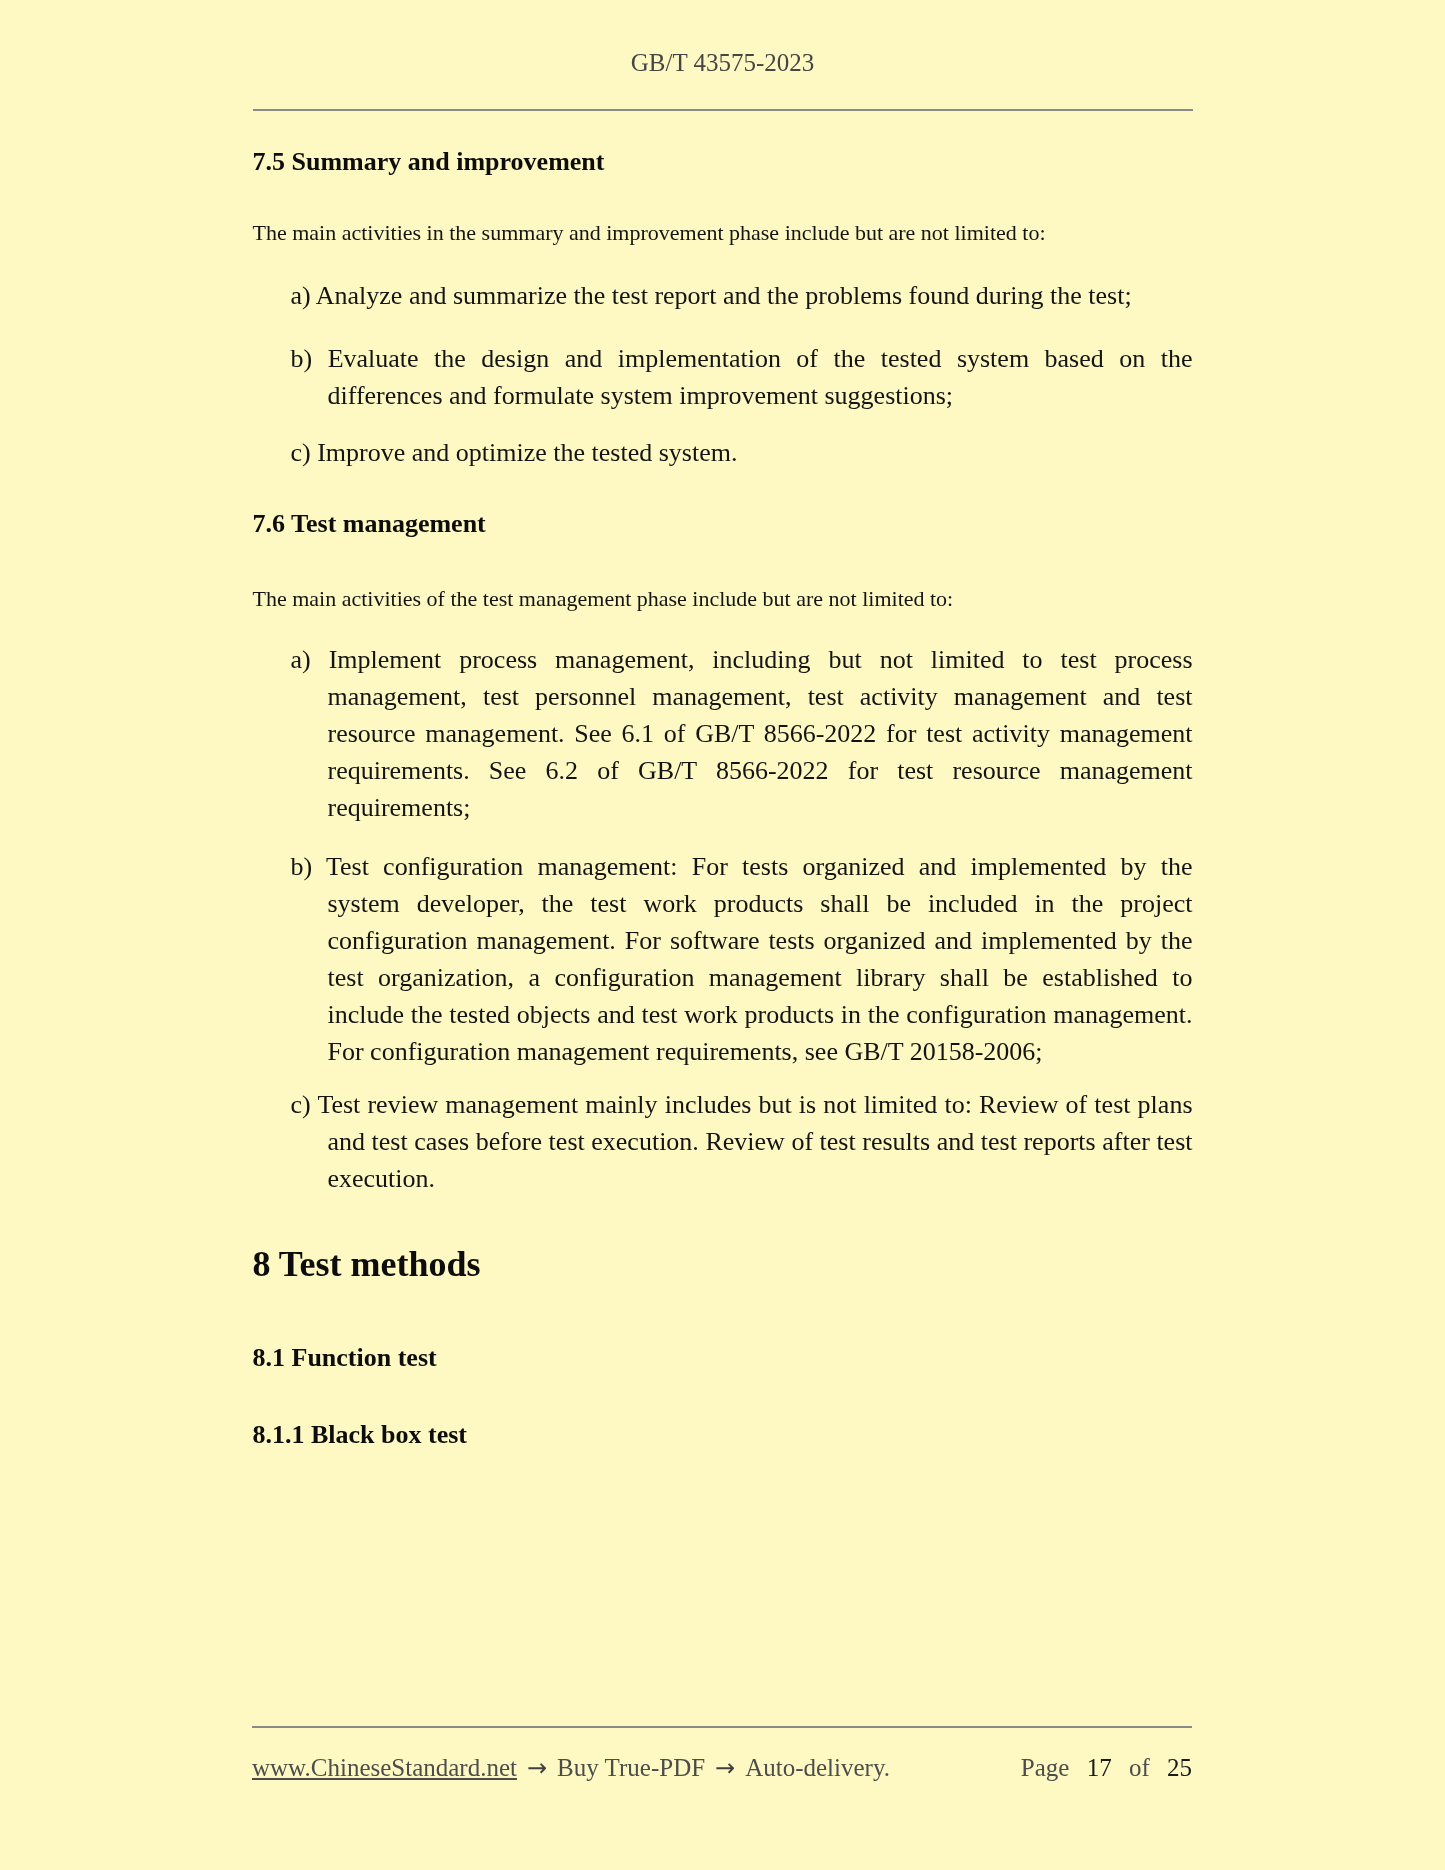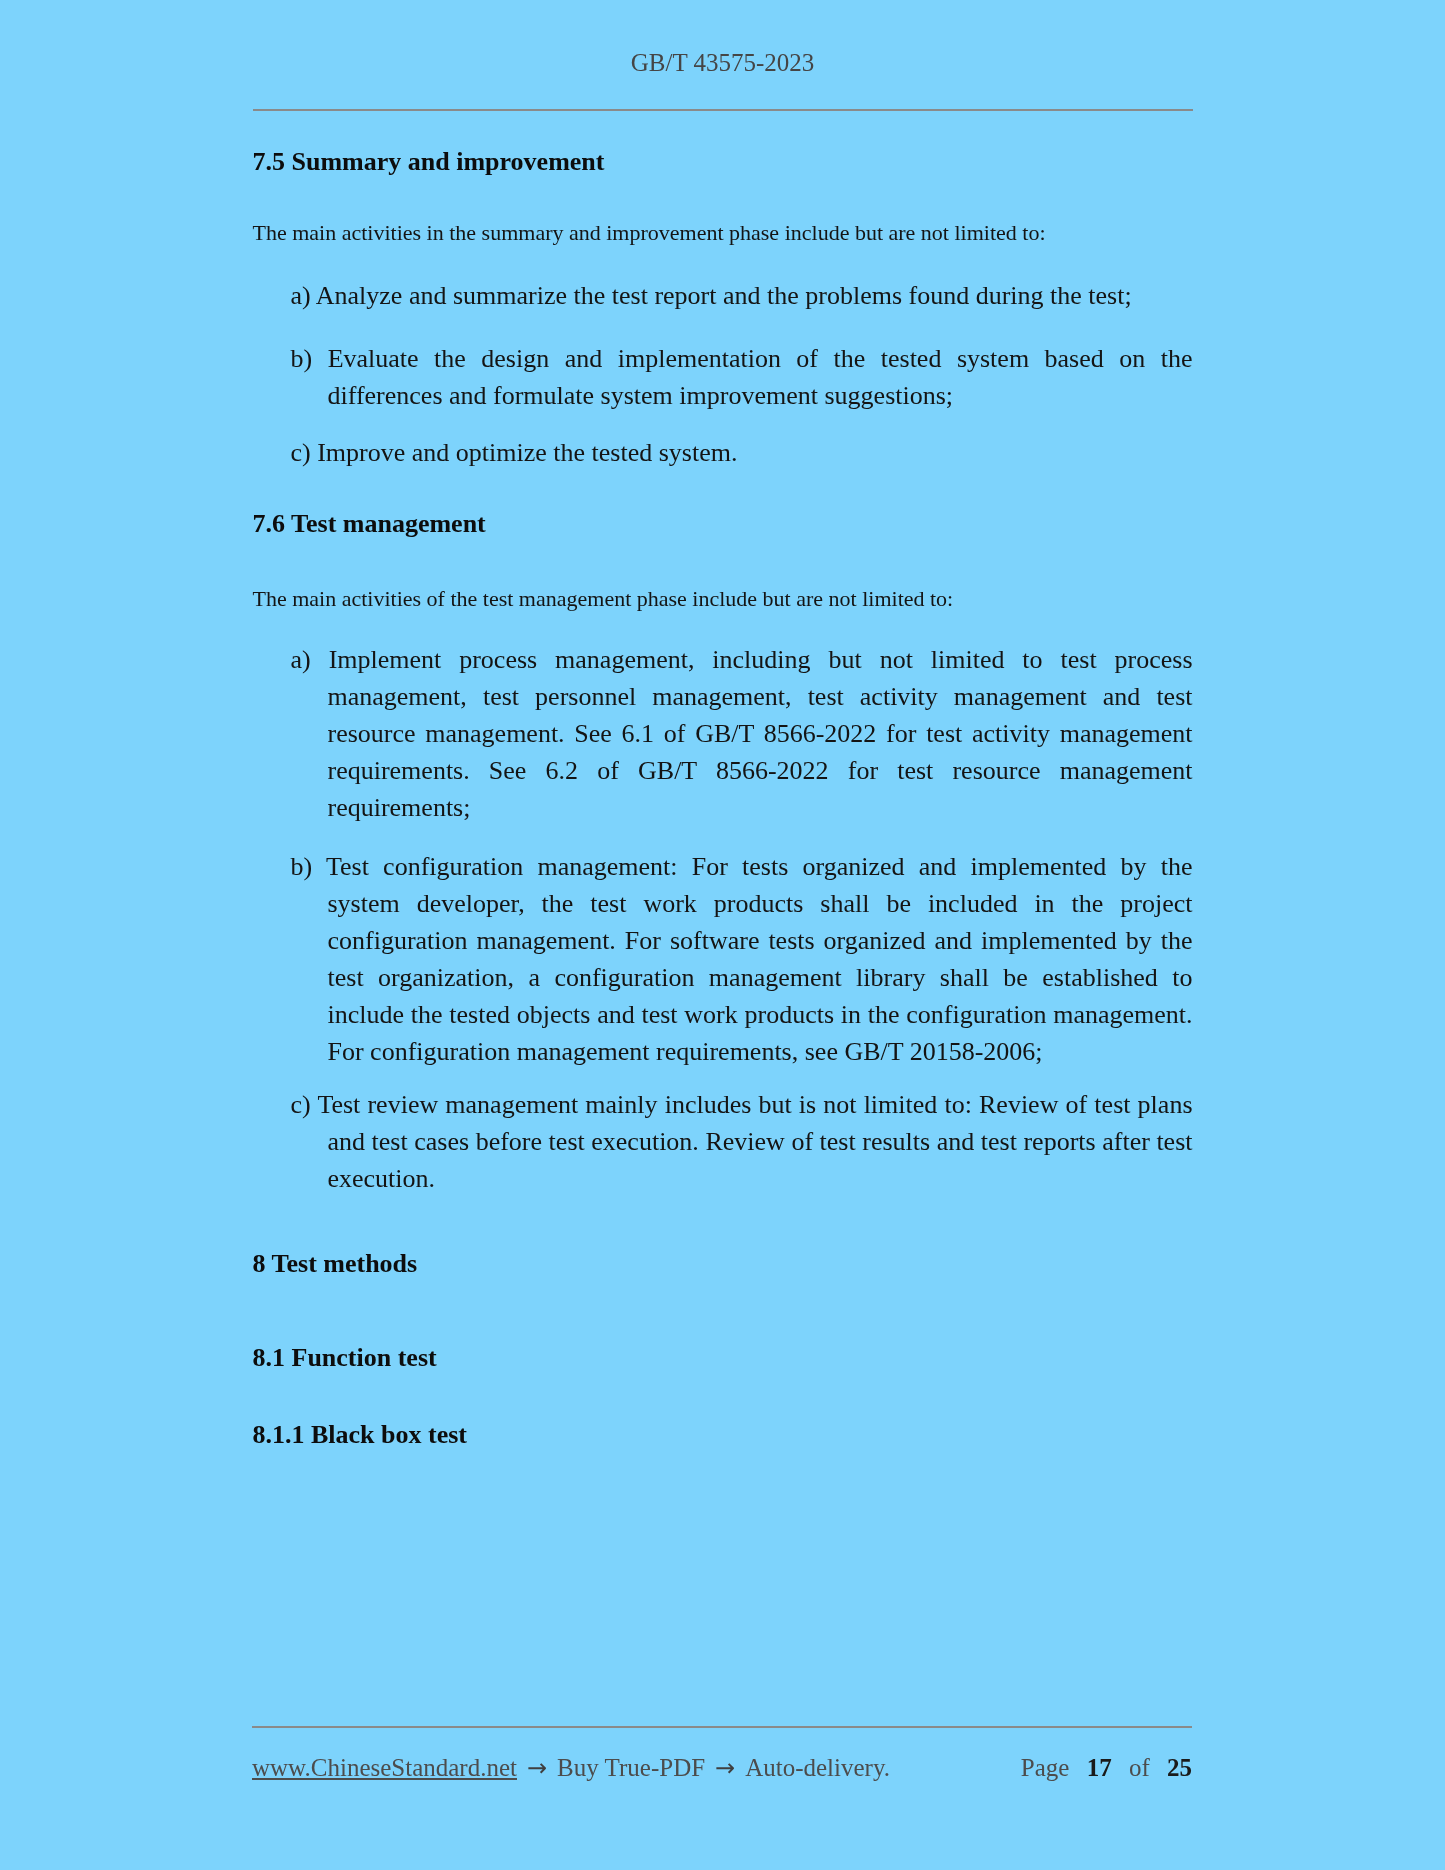--- a/index.html
+++ b/index.html
@@ -5,21 +5,21 @@
   * { margin: 0; padding: 0; box-sizing: border-box; }
   html, body { background: #ffffff; }
   body {
     font-family: "Liberation Serif", "DejaVu Serif", serif;
     color: #141414;
   }
   .page {
     position: relative;
     width: 1445px;
     height: 1870px;
-    background: #7dd3fc;
+    background: #fef9c3;
     overflow: hidden;
   }
   .content {
     width: 940px;
     margin: 0 auto;
   }
   .doc-header {
     padding-top: 47px;
     text-align: center;
     font-size: 25px;
@@ -56,21 +56,21 @@
   h3.sec.mt34 { margin-top: 34px; }
   h3.sec.mt52 { margin-top: 52px; }
   h3.sec.mt40 { margin-top: 40px; }
   .mt26 { margin-top: 26px !important; }
   .mt24 { margin-top: 24px !important; }
   .mt22 { margin-top: 22px !important; }
   .mt20 { margin-top: 20px !important; }
   .mt16 { margin-top: 16px !important; }
   .mt38 { margin-top: 38px !important; }
   h2.chapter {
-    font-size: 26px;
+    font-size: 36px;
     line-height: 46px;
     font-weight: bold;
     color: #0d0d0d;
     margin-top: 44px;
   }
   .doc-footer {
     position: absolute;
     left: 252px;
     width: 940px;
     top: 1726px;
@@ -95,21 +95,21 @@
     text-decoration: underline;
     cursor: pointer;
   }
   .arrow {
     font-family: "DejaVu Sans", sans-serif;
     font-size: 24px;
     color: #3f3f3f;
   }
   .footer-right span { margin-left: 11px; }
   .footer-right span:first-child { margin-left: 0; }
-  .pgnum { font-weight: bold; color: #1a1a1a; }
+  .pgnum { font-weight: normal; color: #1a1a1a; }
 </style>
 </head>
 <body>
 
 <div class="page">
   <div class="content">
 
     <div class="doc-header">
       <span>GB/T 43575-2023</span>
     </div>

